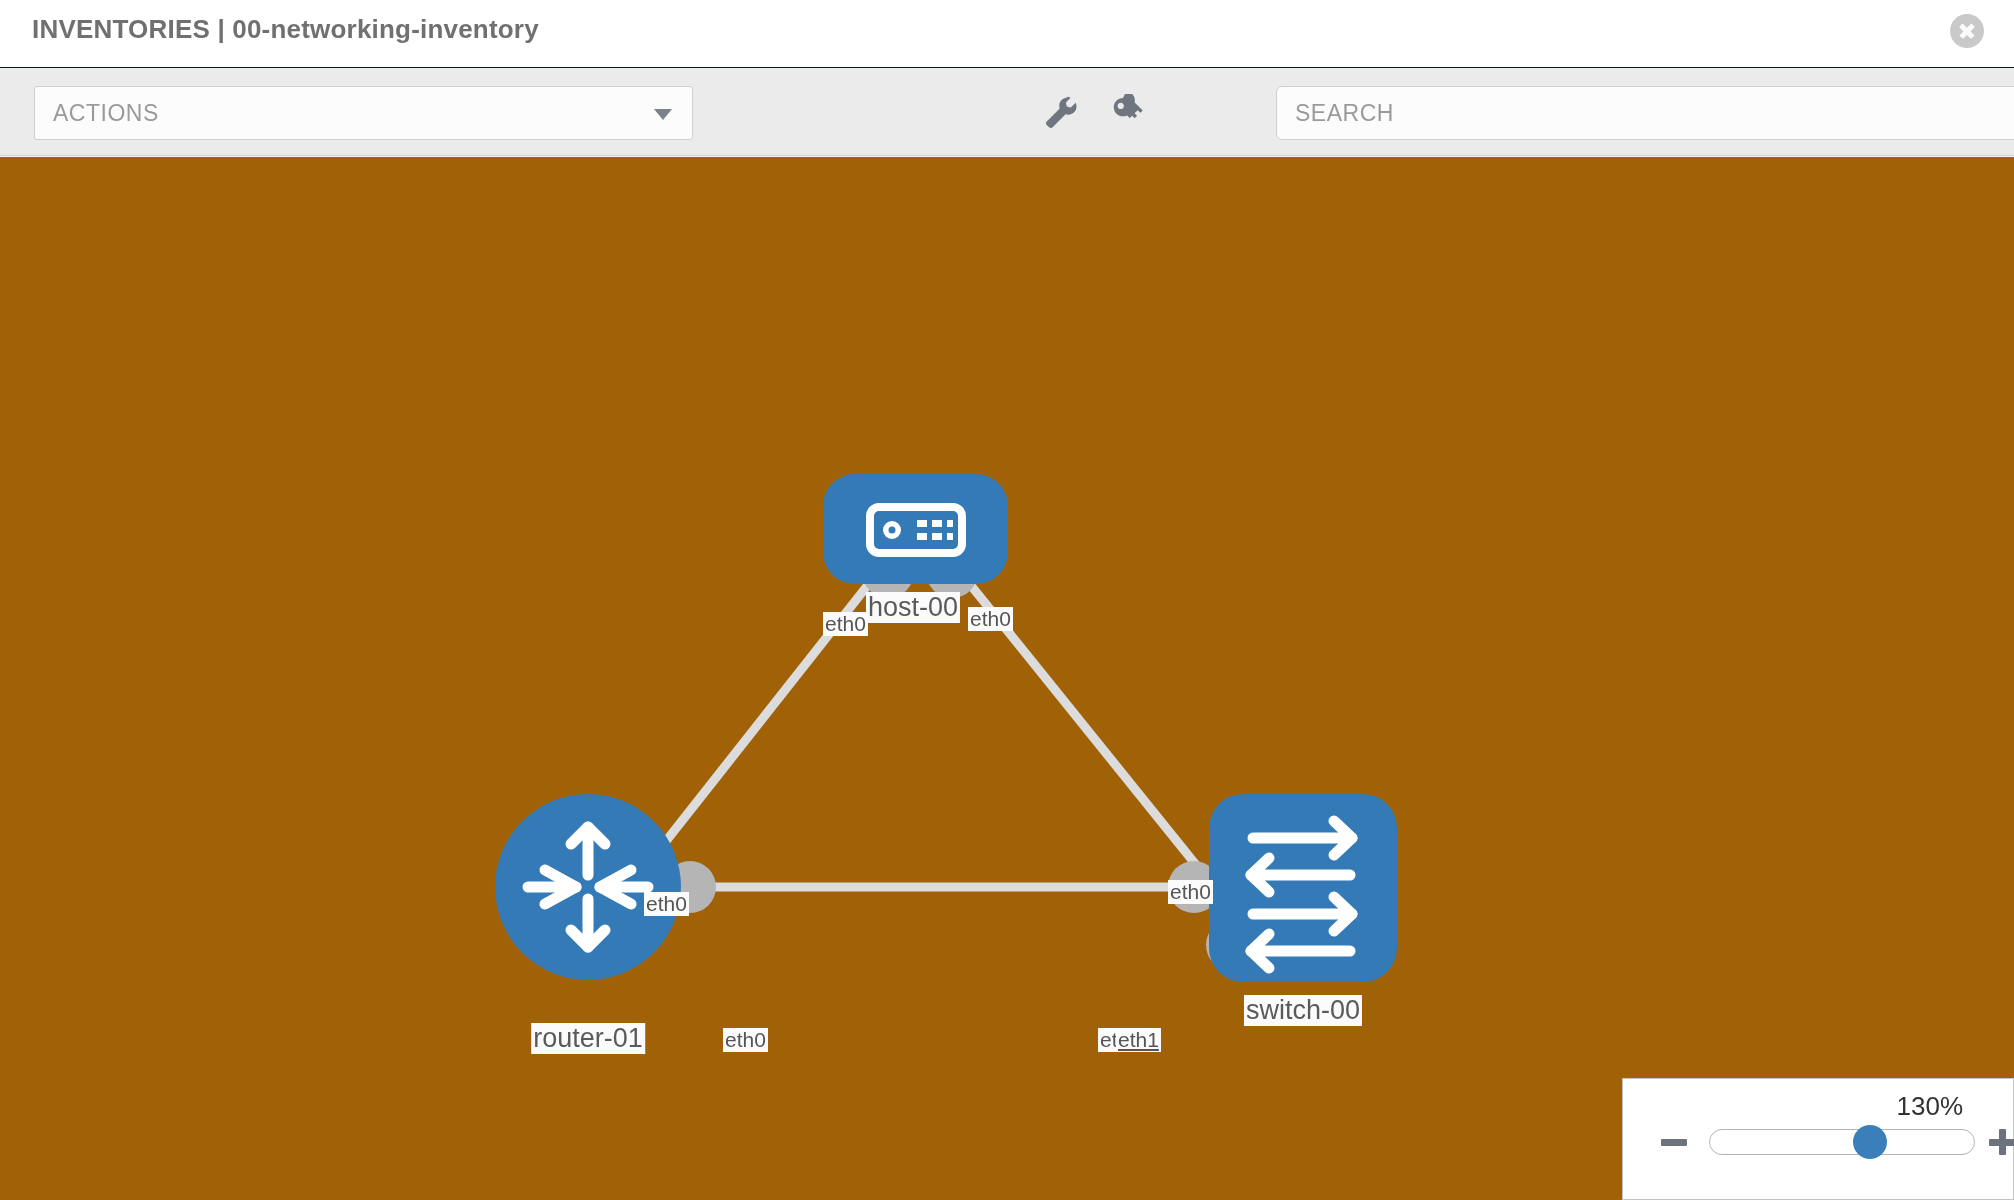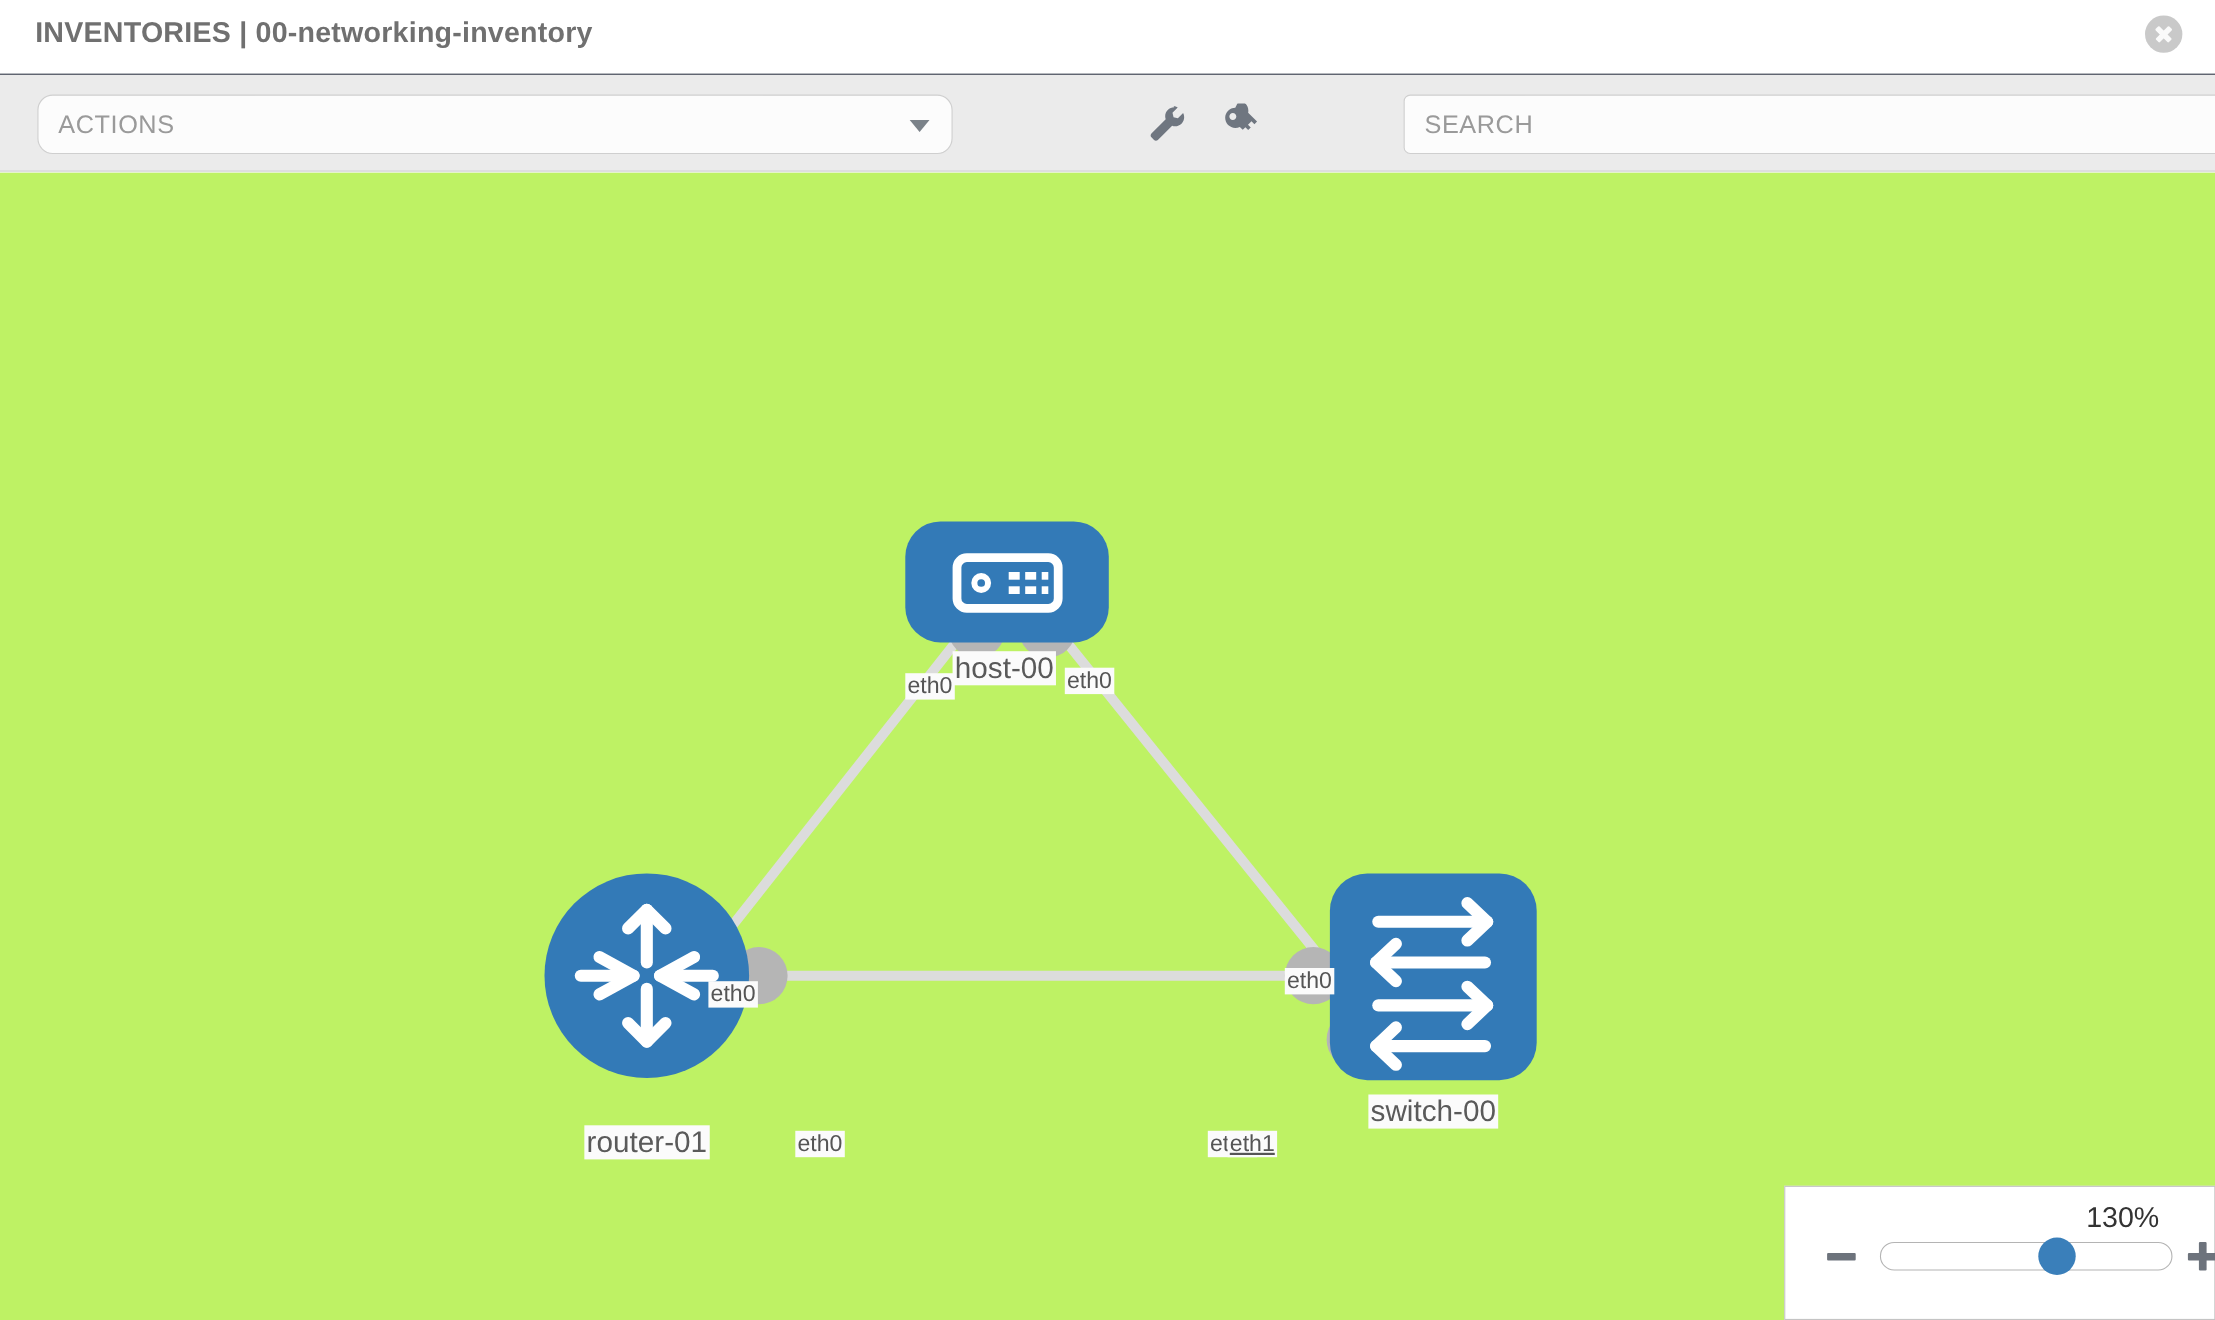--- a/index.html
+++ b/index.html
@@ -70,25 +70,25 @@
     width: 2014px;
     height: 88px;
     background: #ebebeb;
     border-bottom: 1px solid #d2d2d2;
     box-sizing: border-box;
   }
   .actions-select {
     position: absolute;
     left: 34px;
     top: 18px;
-    width: 832px;
+    width: 659px;
     height: 54px;
     background: #fcfcfc;
     border: 1px solid #cfcfcf;
-    border-radius: 14px;
+    border-radius: 3px;
     box-sizing: border-box;
     cursor: pointer;
   }
   .actions-label {
     position: absolute;
     left: 18px;
     top: 13px;
     font-size: 23px;
     color: #9a9a9a;
     letter-spacing: 0.5px;
@@ -135,21 +135,21 @@
     letter-spacing: 0.5px;
   }
   .search-caret { right: 20px; top: 22px; }
 
   
   .canvas {
     position: absolute;
     left: 0; top: 157px;
     width: 2014px;
     height: 1043px;
-    background: #bef264;
+    background: #a16207;
     overflow: hidden;
   }
   .topo-svg {
     position: absolute;
     left: 0; top: 0;
   }
 
   .node-label {
     position: absolute;
     font-size: 27px;

